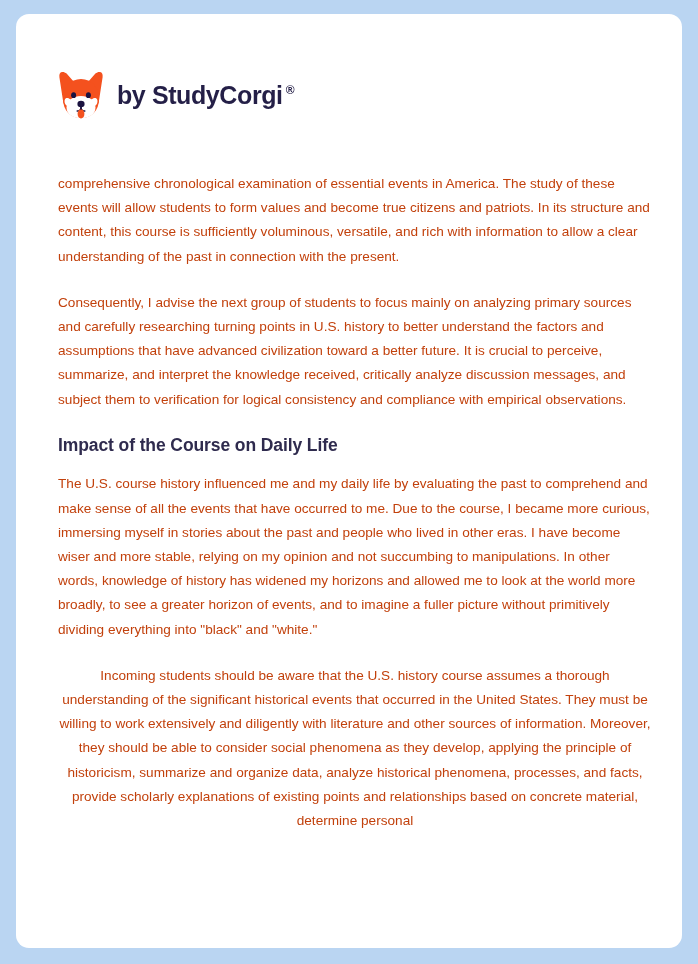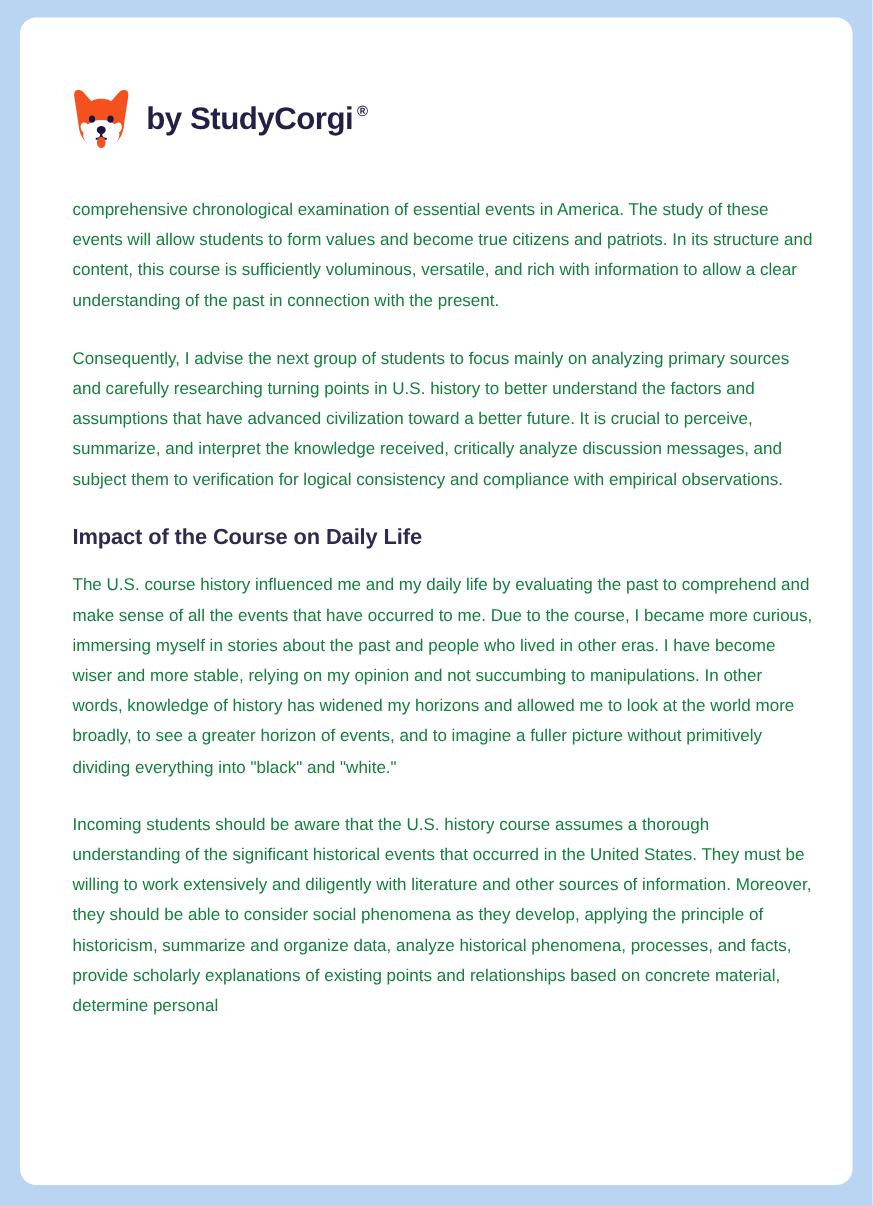--- a/index.html
+++ b/index.html
@@ -88,36 +88,37 @@
     word-break: break-word;
   }
 
   
   .doc-body {
     padding: 36px 30px 0 42px;
   }
   .doc-body p {
     font-size: 13.6px;
     line-height: 1.78;
-    color: #15803d;
-    margin: 0 0 22px 0;
+    color: #c2410c;
+    margin: 16px 0 22px 0;
     letter-spacing: 0.01px;
   }
   .doc-body p:last-child { margin-bottom: 0; }
 
   .doc-body h2 {
     font-size: 17.5px;
     font-weight: bold;
     color: #2f2b4e;
     margin: 16px 0 16px 0;
     line-height: 1.3;
     letter-spacing: -0.1px;
   }
   .section-para-last {
     margin-bottom: 0 !important;
+    text-align: center;
   }
 </style>
 </head>
 <body>
 
 <div class="page-sheet">
 
   <div class="doc-header">
 
     <div class="brand">

